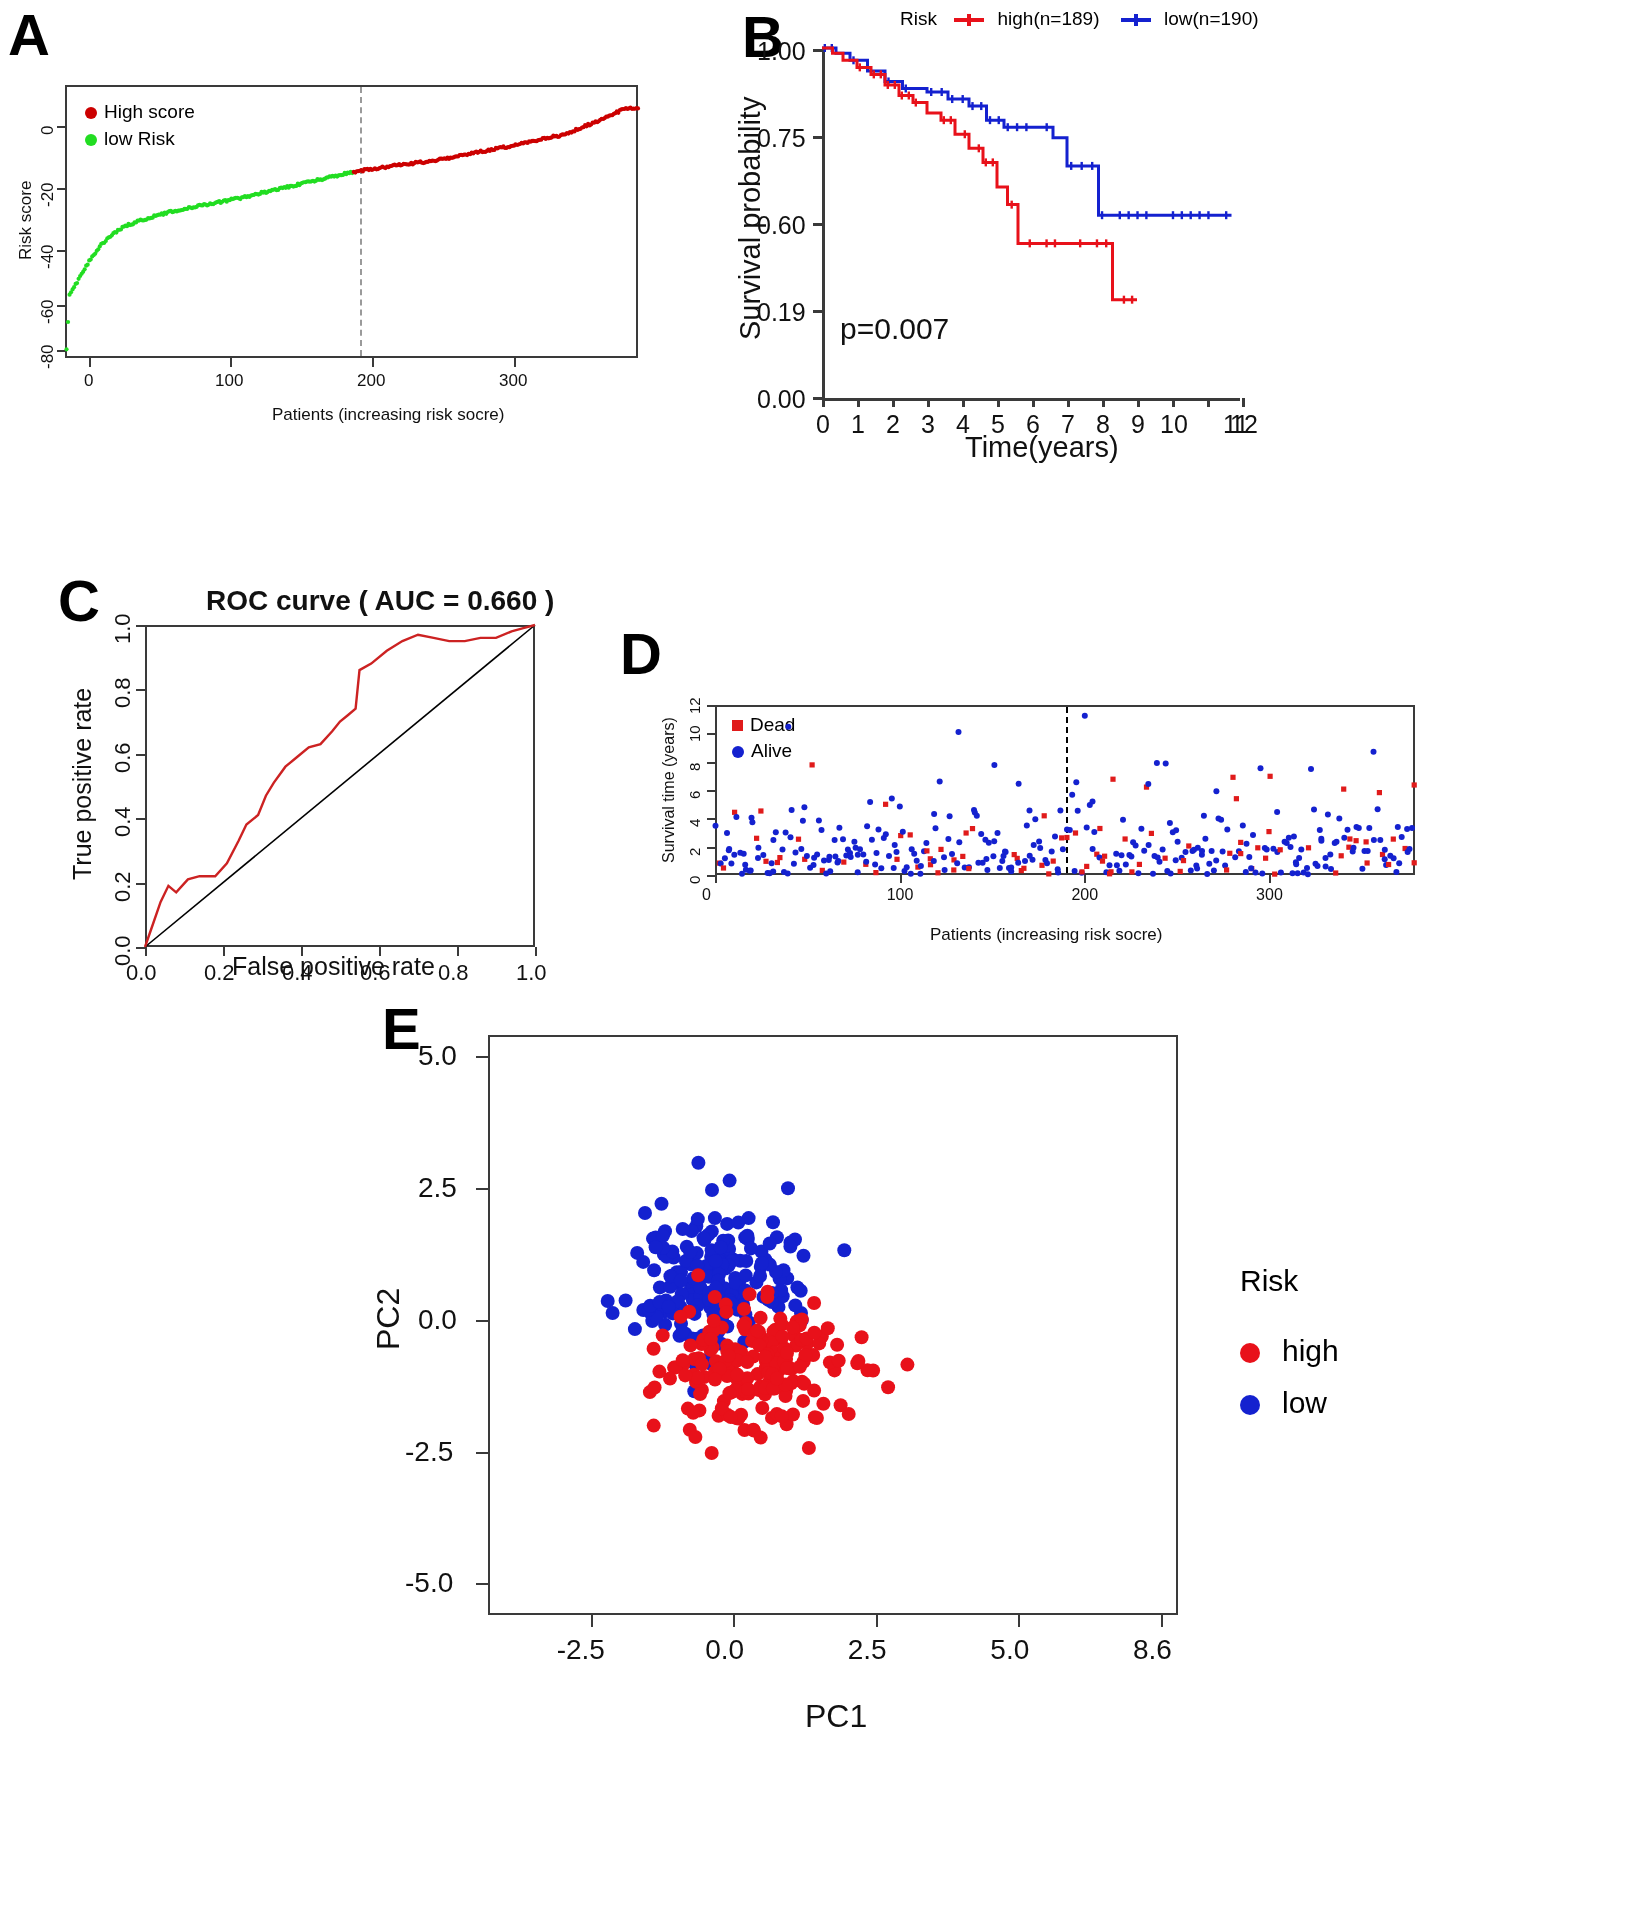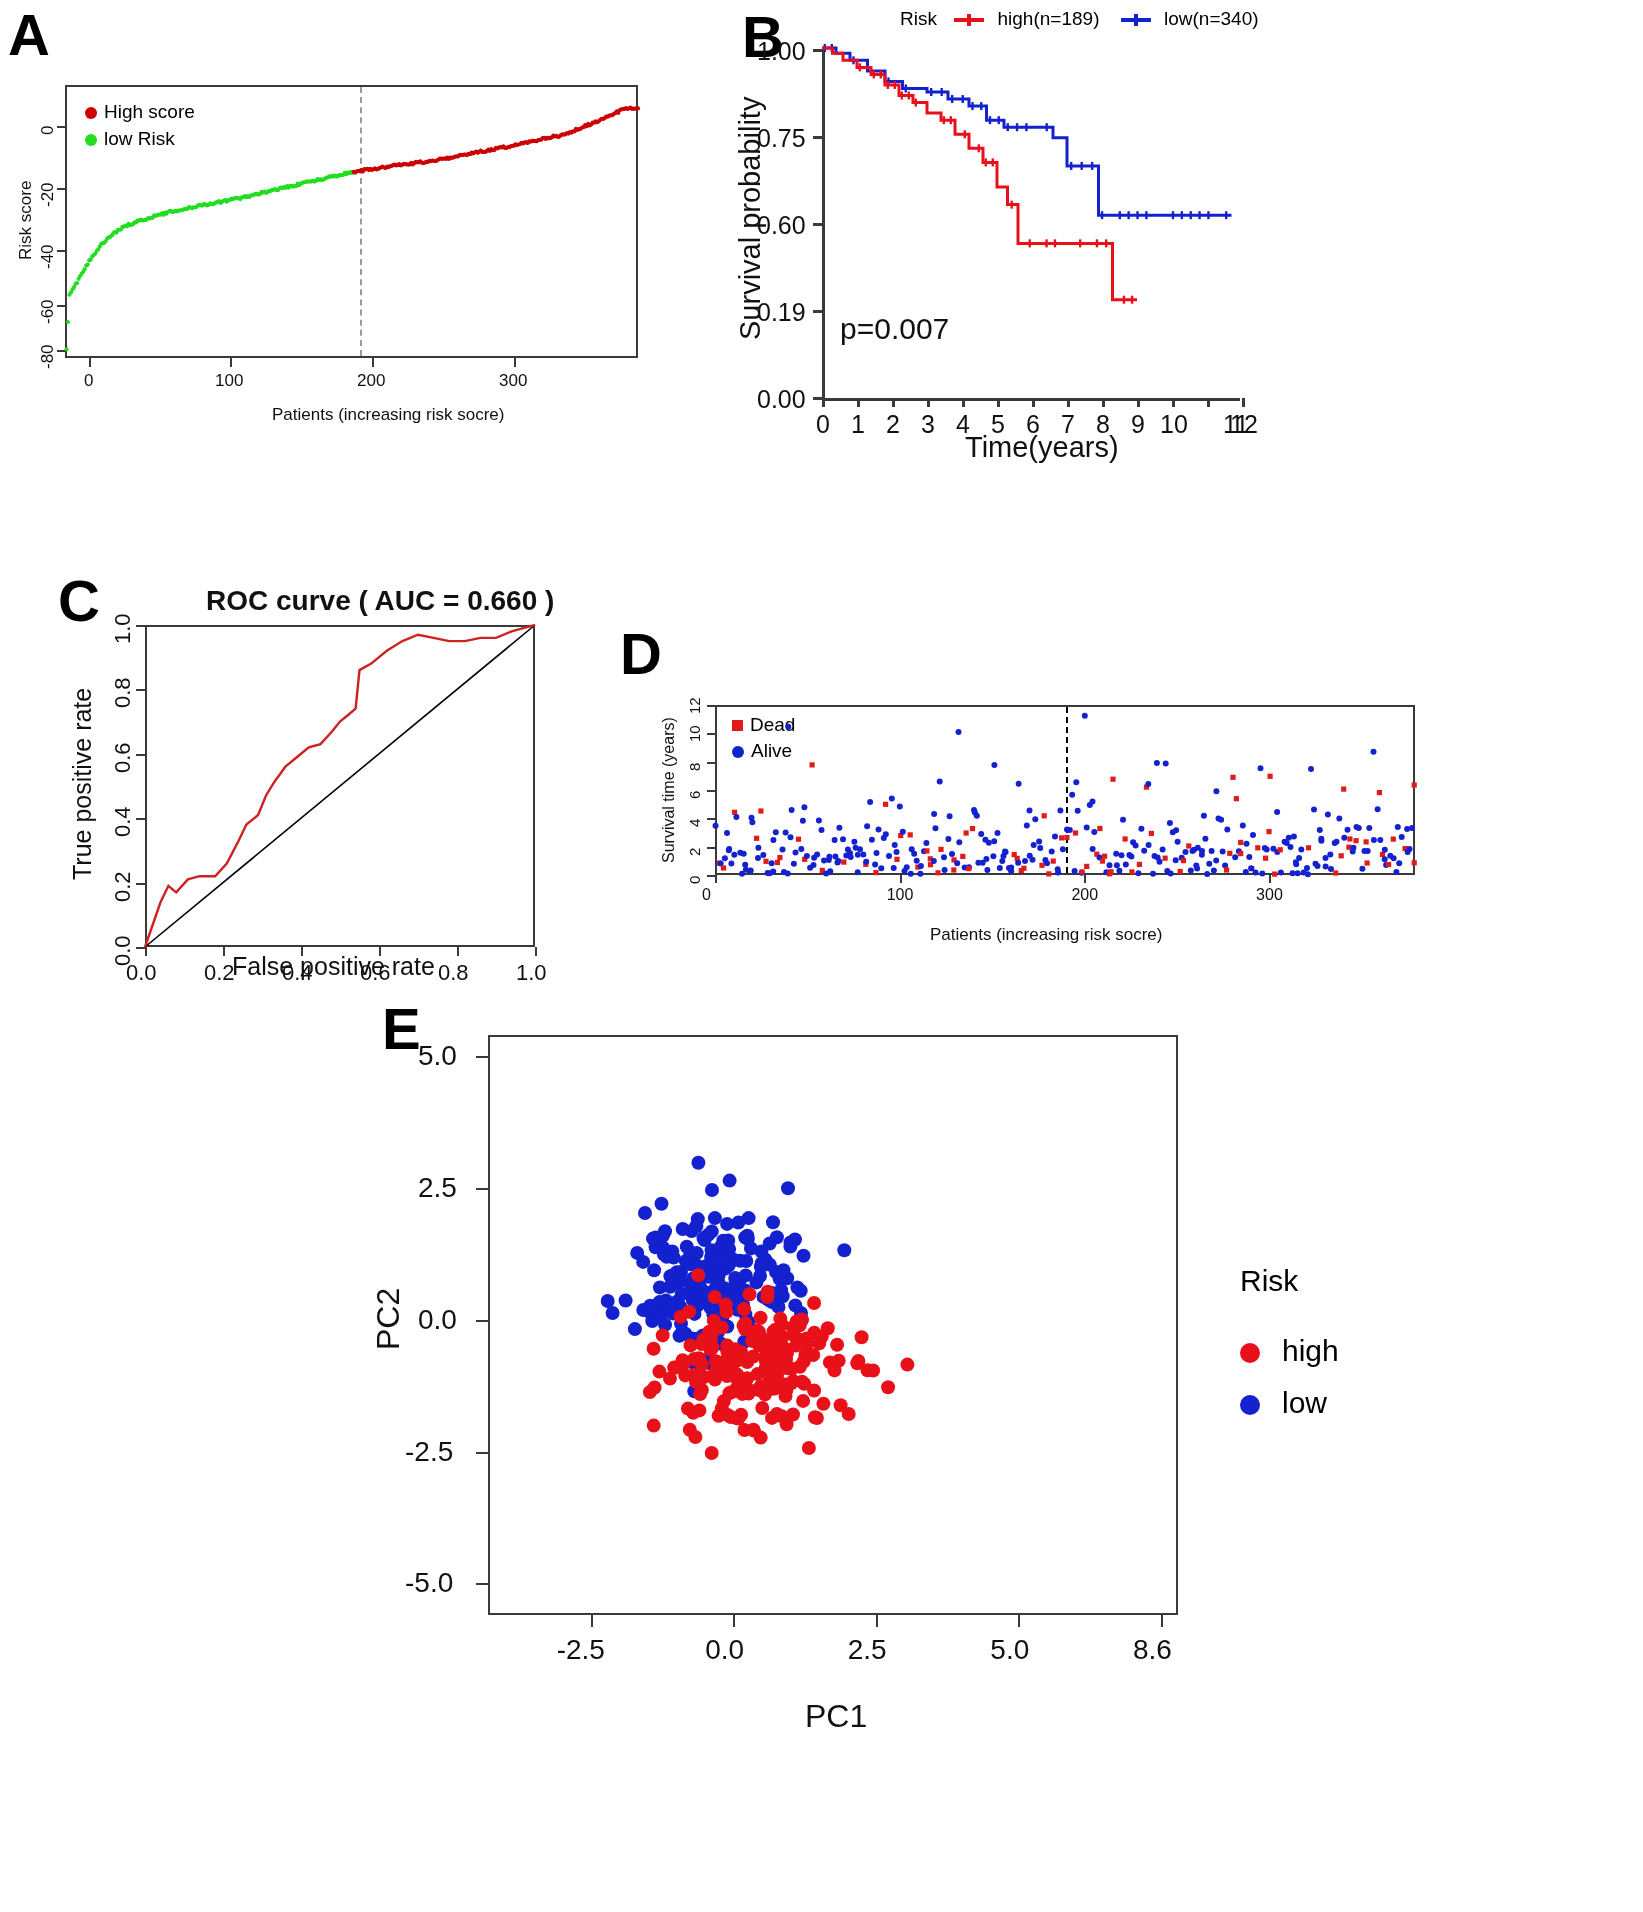--- a/index.html
+++ b/index.html
@@ -460,21 +460,21 @@
     <span style="margin-right:10px;">Risk</span>
     <svg width="34" height="14" style="display:inline-block;vertical-align:middle;">
         <line x1="2" y1="7" x2="32" y2="7" stroke="#e8111a" stroke-width="4"></line>
         <line x1="17" y1="1" x2="17" y2="13" stroke="#e8111a" stroke-width="4"></line>
       </svg>
     <span style="margin:0 14px 0 6px;">high(n=189)</span>
     <svg width="34" height="14" style="display:inline-block;vertical-align:middle;">
         <line x1="2" y1="7" x2="32" y2="7" stroke="#1421cf" stroke-width="4"></line>
         <line x1="17" y1="1" x2="17" y2="13" stroke="#1421cf" stroke-width="4"></line>
       </svg>
-    <span style="margin-left:6px;">low(n=340)</span>
+    <span style="margin-left:6px;">low(n=190)</span>
   </div>
 
   <div class="axisline" style="left:122px;top:48px;width:3px;height:350px;"></div>
   <div class="axisline" style="left:122px;top:398px;width:418px;height:3px;"></div>
 
   <div class="tick" style="left:113px;top:397px;width:9px;height:3px;"></div>
   <div class="tlab big" style="left:57px;top:385px;">0.00</div>
   <div class="tick" style="left:113px;top:310px;width:9px;height:3px;"></div>
   <div class="tlab big" style="left:57px;top:298px;">0.19</div>
   <div class="tick" style="left:113px;top:223px;width:9px;height:3px;"></div>

